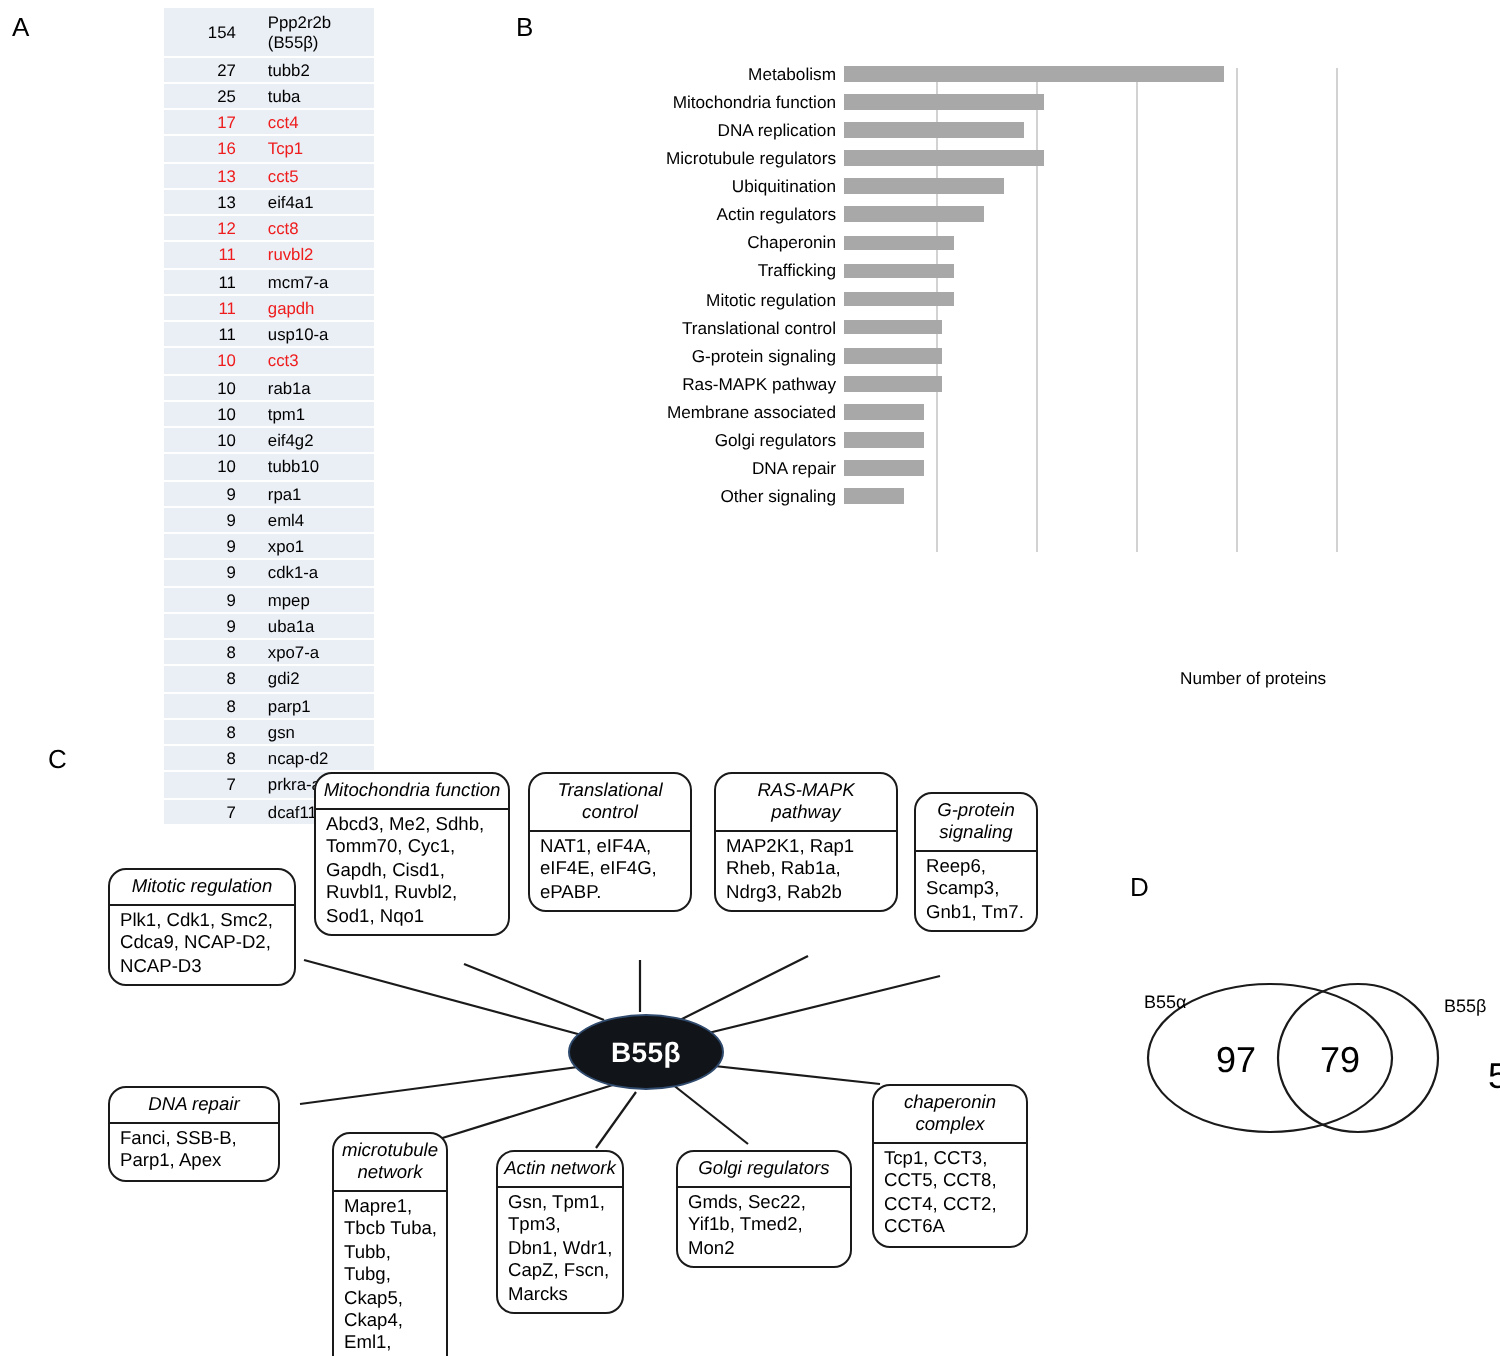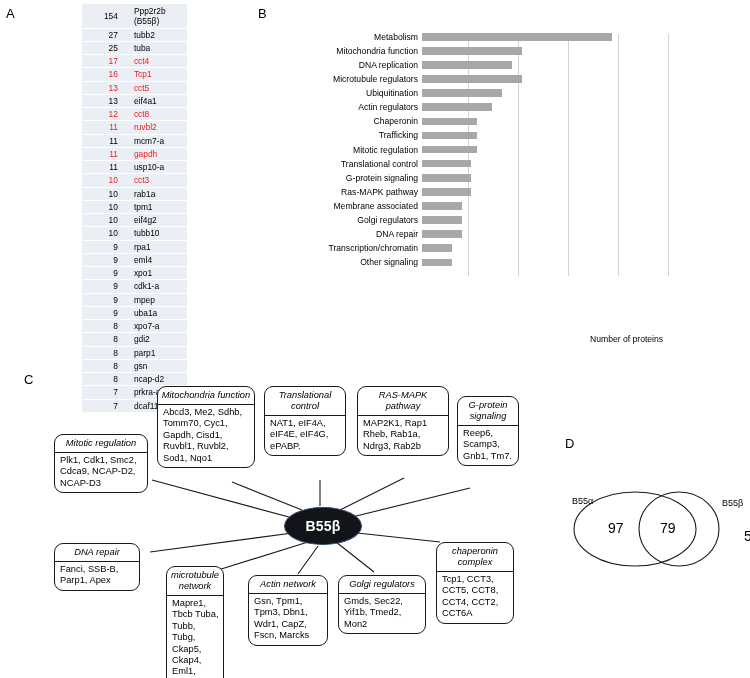--- a/index.html
+++ b/index.html
@@ -55,21 +55,21 @@
   .node-b55{
     position:absolute;width:76px;height:36px;border-radius:50%;
     background:#111418;border:1.6px solid #2f4a6d;
     display:flex;align-items:center;justify-content:center;
     color:#ffffff;font-size:14px;font-weight:bold;letter-spacing:.2px;
   }
 
   
   #panelD{position:absolute;left:556px;top:484px;width:194px;height:130px;}
   #panelD svg{position:absolute;left:0;top:0;}
-  .venn-num{position:absolute;font-size:14px;}
+  .venn-num{position:absolute;font-size:18px;}
   .venn-lbl{position:absolute;font-size:9px;}
 </style>
 </head>
 <body>
 
 <div class="panel-letter" style="left:6px;top:6px;">A</div>
 
 <div id="panelA">
   <table>
     <tbody>
@@ -290,26 +290,20 @@
         <div class="brow">
           <div class="blabel">Golgi regulators</div>
           <div class="bplot">
             <div class="bar" style="width: 40px; background: rgb(168, 168, 168);"></div>
           </div>
         </div>
         <div class="brow">
           <div class="blabel">DNA repair</div>
           <div class="bplot">
             <div class="bar" style="width: 40px; background: rgb(168, 168, 168);"></div>
-          </div>
-        </div>
-        <div class="brow">
-          <div class="blabel">Transcription/chromatin</div>
-          <div class="bplot">
-            <div class="bar" style="width: 30px; background: rgb(168, 168, 168);"></div>
           </div>
         </div>
         <div class="brow">
           <div class="blabel">Other signaling</div>
           <div class="bplot">
             <div class="bar" style="width: 30px; background: rgb(168, 168, 168);"></div>
           </div>
         </div>
       </div>
   </div>
@@ -367,21 +361,21 @@
   <div class="gbox" style="left:54px;top:183px;width:86px;">
     <div class="ghead">DNA repair</div>
     <div class="gbody">Fanci, SSB-B, Parp1, Apex</div>
   </div>
 
   <div class="gbox" style="left:166px;top:206px;width:58px;">
     <div class="ghead">microtubule network</div>
     <div class="gbody">Mapre1, Tbcb Tuba, Tubb, Tubg, Ckap5, Ckap4, Eml1, Eml4, Tacc3</div>
   </div>
 
-  <div class="gbox" style="left:248px;top:215px;width:80px;">
+  <div class="gbox" style="left:248px;top:215px;width:64px;">
     <div class="ghead">Actin network</div>
     <div class="gbody">Gsn, Tpm1, Tpm3, Dbn1, Wdr1, CapZ, Fscn, Marcks</div>
   </div>
 
   <div class="gbox" style="left:338px;top:215px;width:88px;">
     <div class="ghead">Golgi regulators</div>
     <div class="gbody">Gmds, Sec22, Yif1b, Tmed2, Mon2</div>
   </div>
 
   <div class="gbox" style="left:436px;top:182px;width:78px;">

